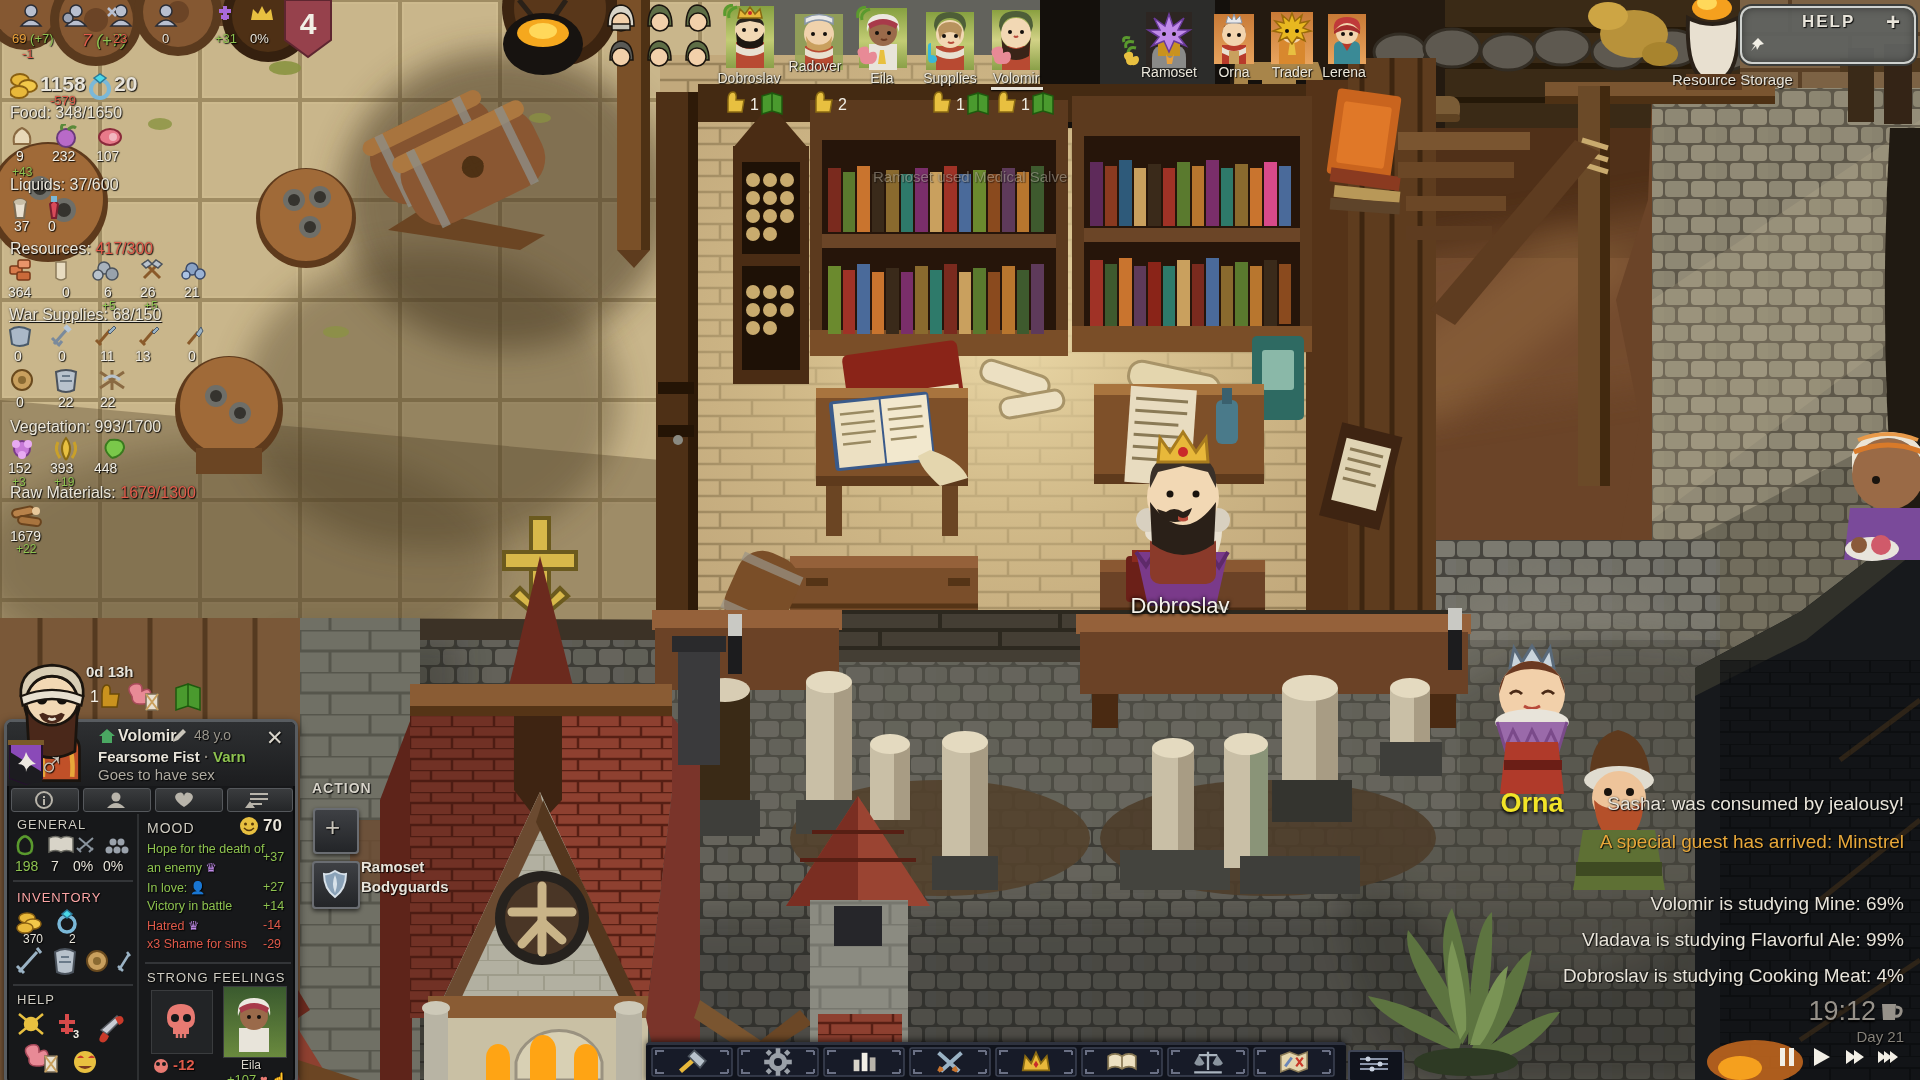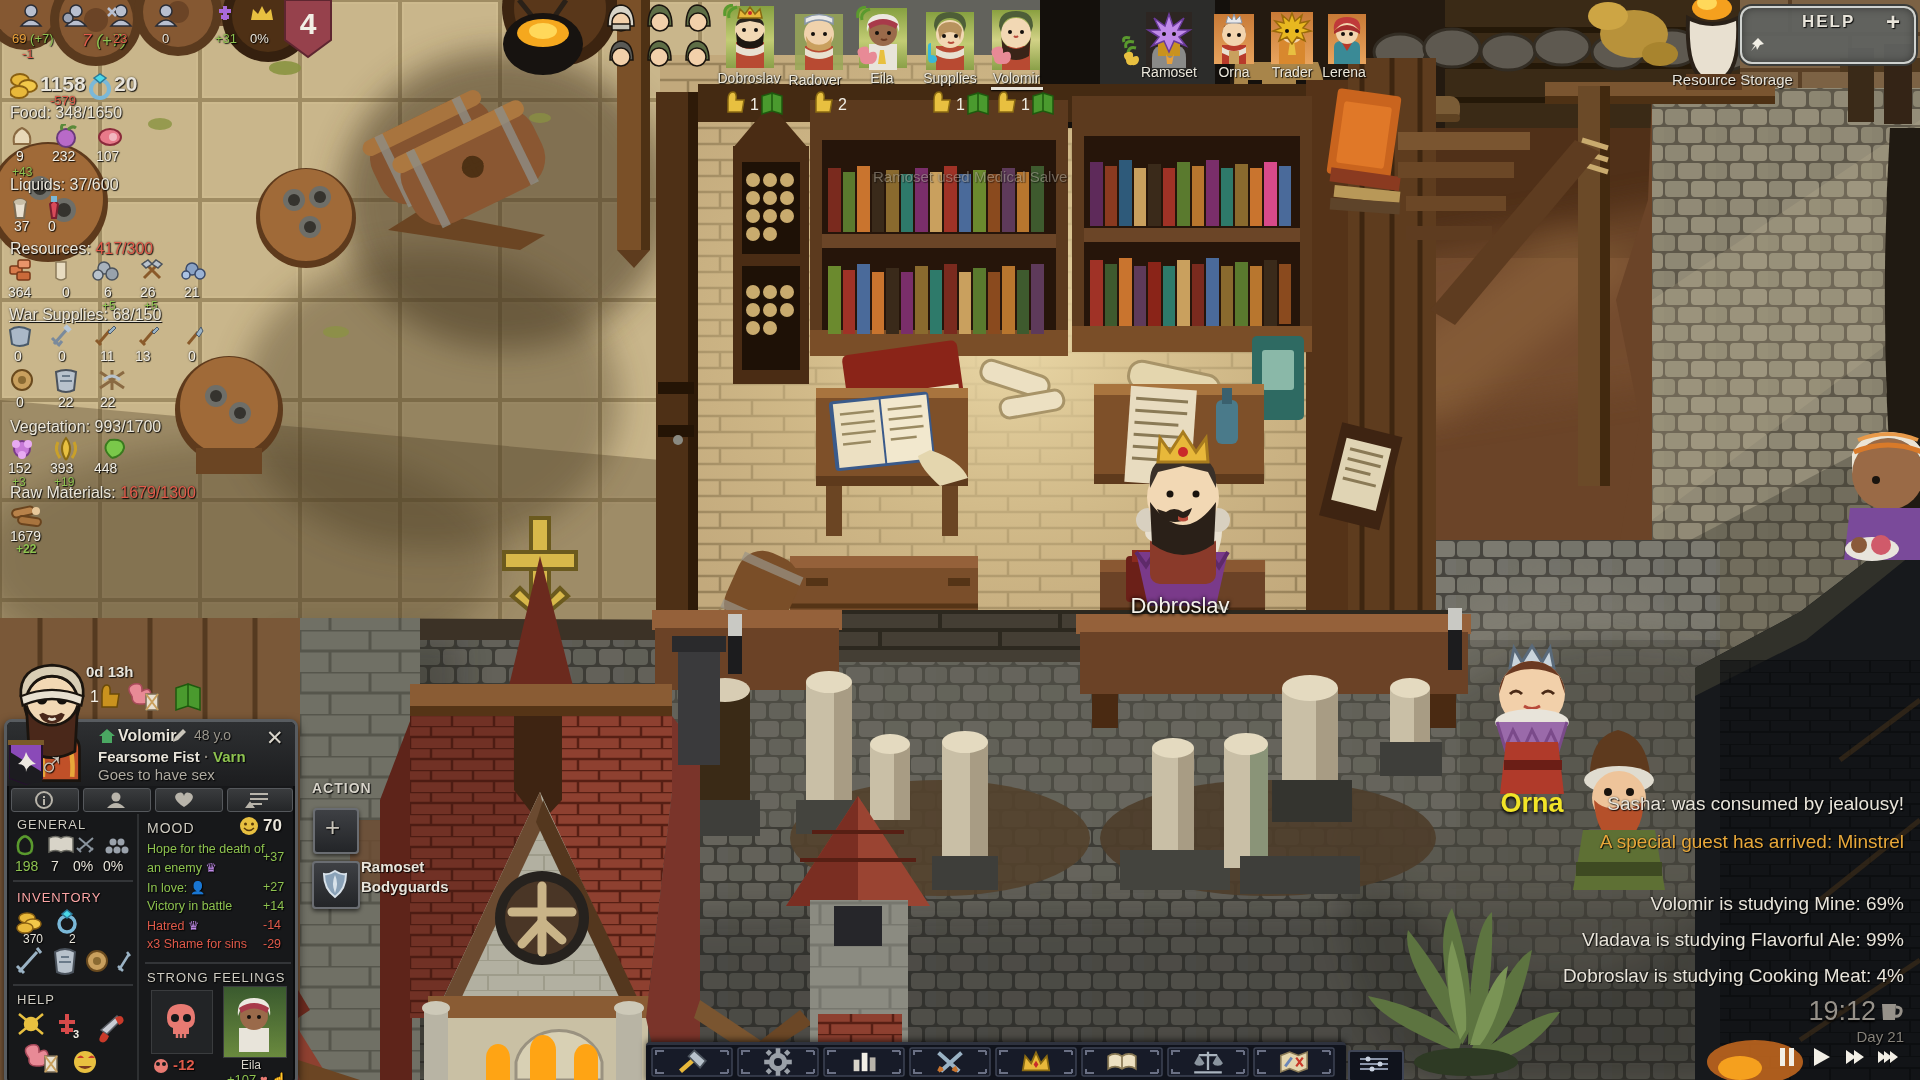--- a/index.html
+++ b/index.html
@@ -841,21 +841,21 @@
 <div class="txt grn" style="left:12px;top:475px;font-size:12px;">+3</div>
 <div class="txt grn" style="left:54px;top:475px;font-size:12px;">+19</div>
 
 <div class="txt lbl" style="left:10px;top:484px;">Raw Materials: <span class="red">1679/1300</span></div>
 <svg class="abs" style="left:10px;top:504px" width="34" height="26" viewBox="0 0 34 26">
  <rect x="2" y="4" width="22" height="8" rx="4" fill="#b8824a" stroke="#6a441e" stroke-width="2" transform="rotate(-12 13 8)"></rect>
  <rect x="8" y="13" width="23" height="8" rx="4" fill="#a8743e" stroke="#6a441e" stroke-width="2" transform="rotate(8 19 17)"></rect>
  <circle cx="26" cy="7" r="4" fill="#e8c89a"></circle>
 </svg>
 <div class="txt num" style="left:10px;top:528px;">1679</div>
-<div class="txt grn" style="left:16px;top:542px;font-size:12px;font-weight:bold;">+22</div>
+<div class="txt grn" style="left:16px;top:542px;font-size:12px;">+22</div>
 
 <svg class="abs" style="left:604px;top:0" width="112" height="68" viewBox="0 0 112 68">
  <g stroke="#1a140e" stroke-width="1.5">
   <path d="M4 26 Q4 6 17 5 Q30 6 30 26 Z" fill="#d8d4c8"></path>
         <circle cx="17" cy="22" r="9" fill="#f2d0aa"></circle>
         <path d="M8 30 h18 v-6 h-18 Z" fill="#c9c5b8"></path>
   <path d="M44 26 Q44 6 55 5 Q68 6 68 26 Z" fill="#5e6e46"></path>
         <circle cx="56" cy="22" r="9" fill="#f2d0aa"></circle>
   <path d="M82 26 Q82 6 93 5 Q106 6 106 26 Z" fill="#5e6e46"></path>
         <circle cx="94" cy="22" r="9" fill="#f2d0aa"></circle>
@@ -893,21 +893,21 @@
 <svg class="abs" style="left:793px;top:12px" width="52" height="58" viewBox="0 0 52 58">
  <rect x="2" y="2" width="48" height="56" fill="#9aa858" opacity=".85"></rect>
  <rect x="12" y="34" width="28" height="24" fill="#b84a32"></rect>
  <path d="M12 36 q14 9 28 0 l0 7 q-14 8 -28 0 Z" fill="#e8e0d0"></path>
  <circle cx="26" cy="22" r="15" fill="#f0d2ac"></circle>
  <path d="M13 24 a14 14 0 0 0 26 0 l-1 11 a14 8 0 0 1 -24 0 Z" fill="#c9a05e"></path>
  <circle cx="20" cy="22" r="2" fill="#14100c"></circle>
       <circle cx="32" cy="22" r="2" fill="#14100c"></circle>
  <path d="M12 12 q14 -8 28 0 l0 -6 q-14 -7 -28 0 Z" fill="#e8e8e8" stroke="#8a96a8" stroke-width="1.5"></path>
 </svg>
-<div class="txt pname" style="left:759px;top:72px;width:112px;">Radover</div>
+<div class="txt pname" style="left:759px;top:58px;width:112px;">Radover</div>
 
 <svg class="abs" style="left:856px;top:6px" width="54" height="64" viewBox="0 0 54 64">
  <rect x="3" y="2" width="48" height="60" fill="url(#pg1)"></rect>
  <rect x="13" y="38" width="28" height="26" fill="#e8e4da"></rect>
  <path d="M24 44 l4 0 l2 14 l-8 0 Z" fill="#e8c040"></path>
  <circle cx="27" cy="26" r="14" fill="#9a6a4a"></circle>
  <circle cx="21" cy="27" r="2" fill="#14100c"></circle>
       <circle cx="33" cy="27" r="2" fill="#14100c"></circle>
  <path d="M25 33 q3 2 6 0" stroke="#6a3a22" stroke-width="2" fill="none"></path>
  <path d="M11 26 Q9 8 27 8 Q45 8 43 26 L40 18 Q27 10 14 18 Z" fill="#ece8e0"></path>

